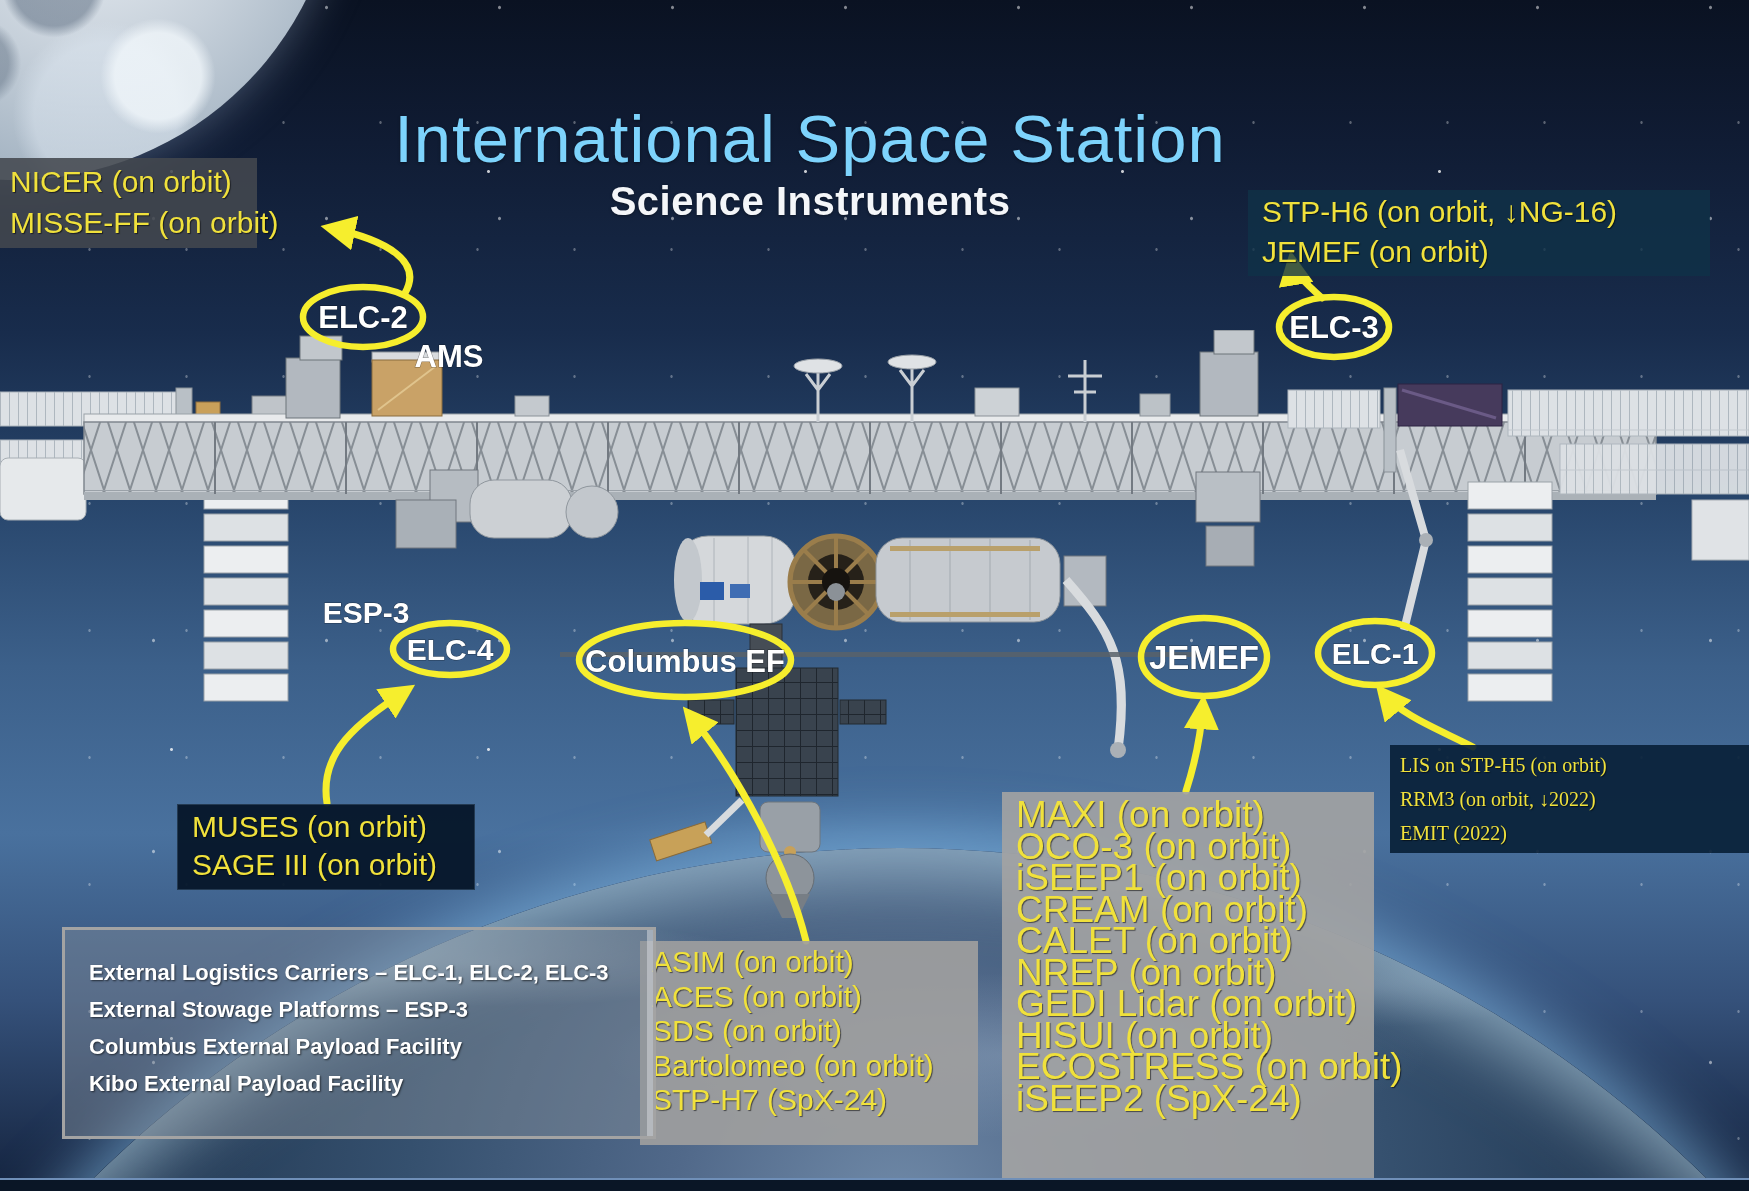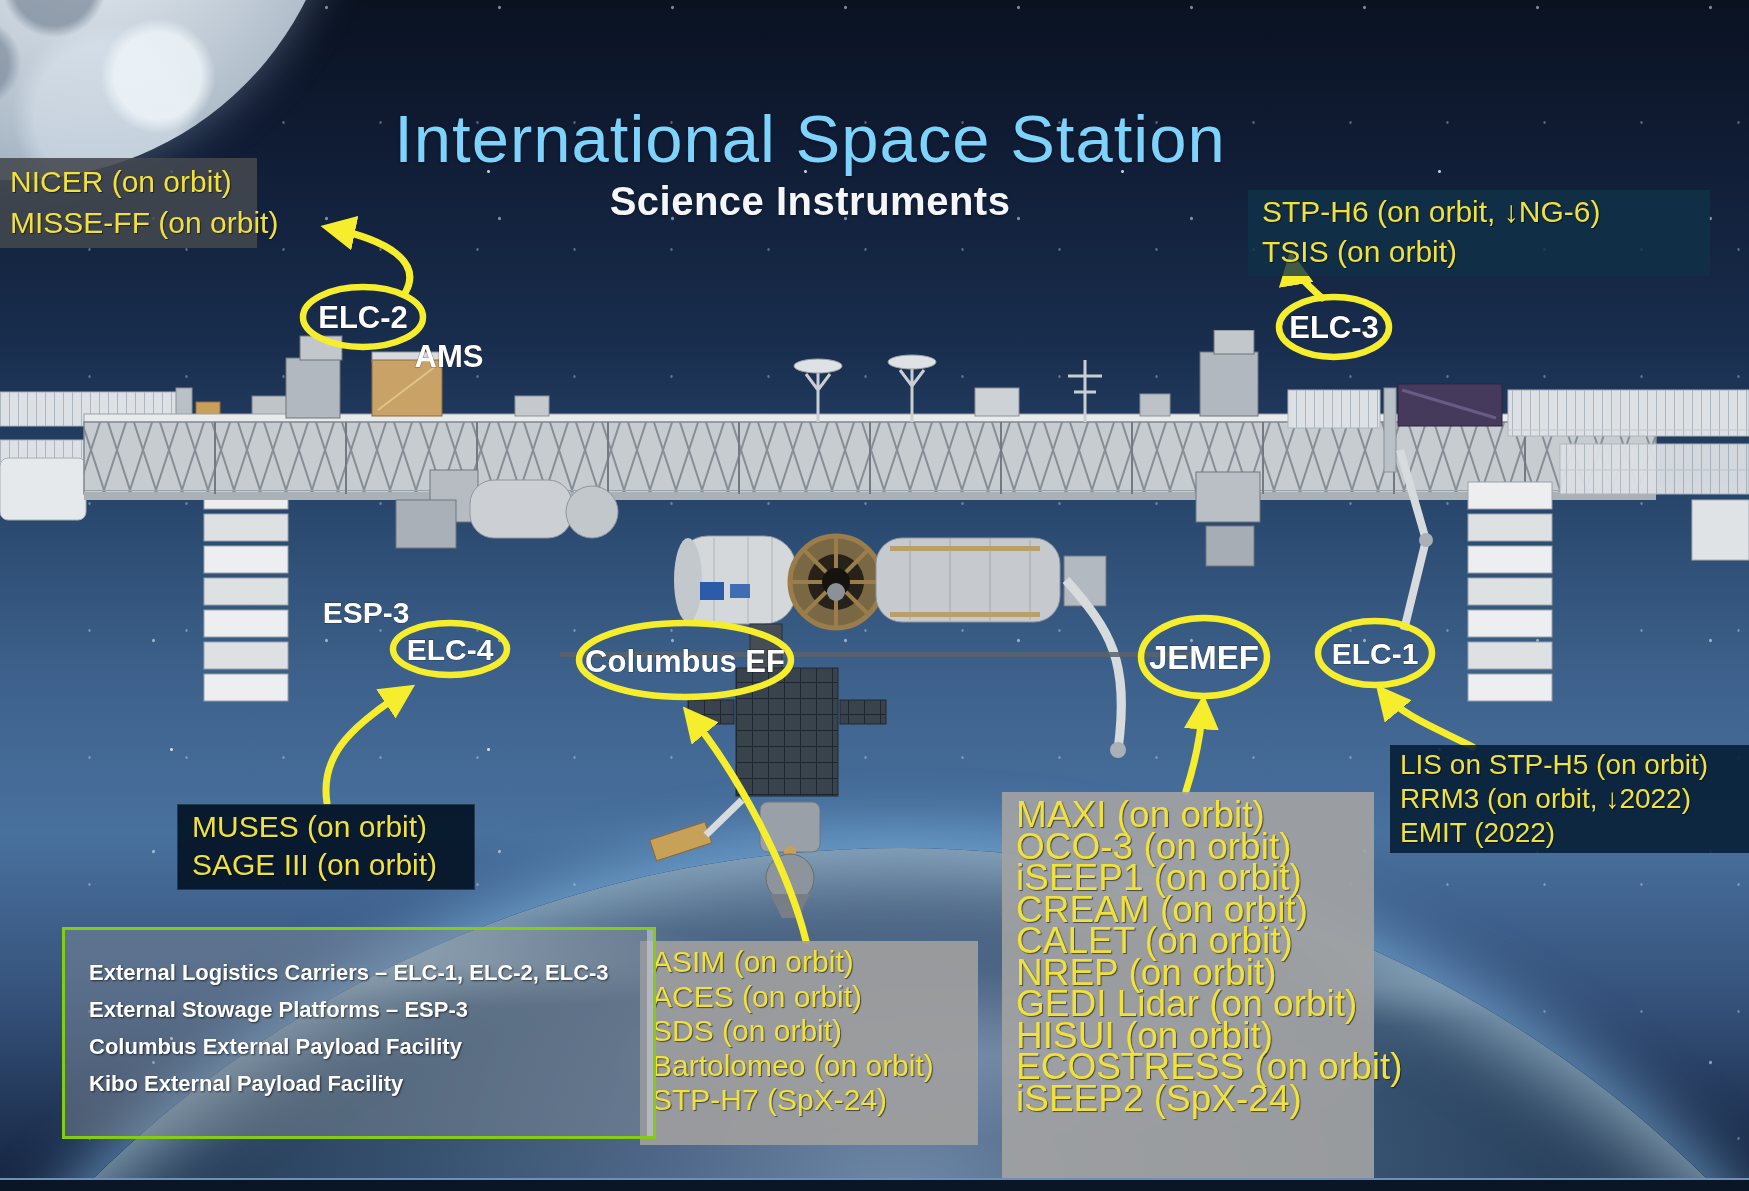--- a/index.html
+++ b/index.html
@@ -48,29 +48,29 @@
   
   .box{position:absolute;box-sizing:border-box;}
   .ytext{color:#f0e13c;font-size:30px;text-shadow:1px 1px 1px rgba(0,0,0,.55);white-space:nowrap;}
   .box-nicer{left:0;top:158px;width:257px;height:90px;background:rgba(67,72,79,.88);padding:3px 0 0 10px;}
   .box-nicer div{line-height:41px;}
   .box-stph6{left:1248px;top:190px;width:462px;height:86px;background:rgba(16,50,72,.78);padding:2px 0 0 14px;}
   .box-stph6 div{line-height:40px;}
   .box-muses{left:177px;top:804px;width:298px;height:86px;background:rgba(5,21,40,.94);border:1px solid rgba(90,120,150,.35);padding:3px 12px 0 14px;}
   .box-muses div{line-height:38px;}
   .box-lis{left:1390px;top:745px;width:359px;height:108px;background:rgba(9,33,56,.92);padding:3px 0 0 10px;}
-  .box-lis div{line-height:34px;font-size:28px;}
+  .box-lis div{line-height:34px;font-size:20px;font-family:Liberation Serif, serif;}
   .box-asim{left:640px;top:941px;width:338px;height:204px;background:rgba(158,158,158,.92);padding:4px 0 0 12px;}
   .box-asim div{line-height:34.5px;}
   .box-jemlist{left:1002px;top:792px;width:372px;height:394px;background:rgba(163,163,163,.9);padding:7px 0 0 14px;}
   .box-jemlist div{line-height:31.5px;font-size:37px;}
   
   .legend{
     position:absolute;left:62px;top:927px;width:594px;height:212px;box-sizing:border-box;
-    background:rgba(138,148,158,.42);border:3px solid #84cc16;
+    background:rgba(138,148,158,.42);border:3px solid #a3a3a3;
     box-shadow:inset -6px 0 0 rgba(210,214,219,.55);
     padding:24px 0 0 24px;
   }
   .legend div{color:#fff;font-weight:bold;font-size:22px;line-height:37px;text-shadow:1px 1px 2px rgba(0,0,0,.6);white-space:nowrap;}
   
   .titleblock{position:absolute;left:310px;top:100px;width:1000px;text-align:center;}
   .title-main{color:#7dd3fc;font-size:67px;font-weight:normal;letter-spacing:1px;text-shadow:0 1px 3px rgba(0,0,0,.4);}
   .title-sub{color:#f4f6f9;font-size:40px;font-weight:bold;margin-top:2px;letter-spacing:.5px;text-shadow:0 1px 3px rgba(0,0,0,.4);}
   
   .bottom-bar{position:absolute;left:0;bottom:0;width:100%;height:11px;background:#0a1626;border-top:2px solid #6f8fb8;}
@@ -280,22 +280,22 @@
     <div class="title-main">International Space Station</div>
     <div class="title-sub">Science Instruments</div>
   </div>
 
   <div class="box box-nicer">
     <div class="ytext">NICER (on orbit)</div>
     <div class="ytext">MISSE-FF (on orbit)</div>
   </div>
 
   <div class="box box-stph6">
-    <div class="ytext">STP-H6 (on orbit, ↓NG-6)</div>
-    <div class="ytext">TSIS (on orbit)</div>
+    <div class="ytext">STP-H6 (on orbit, ↓NG-16)</div>
+    <div class="ytext">JEMEF (on orbit)</div>
   </div>
 
   <div class="box box-muses">
     <div class="ytext">MUSES (on orbit)</div>
     <div class="ytext">SAGE III (on orbit)</div>
   </div>
 
   <div class="box box-lis">
     <div class="ytext">LIS on STP-H5 (on orbit)</div>
     <div class="ytext">RRM3 (on orbit, ↓2022)</div>

